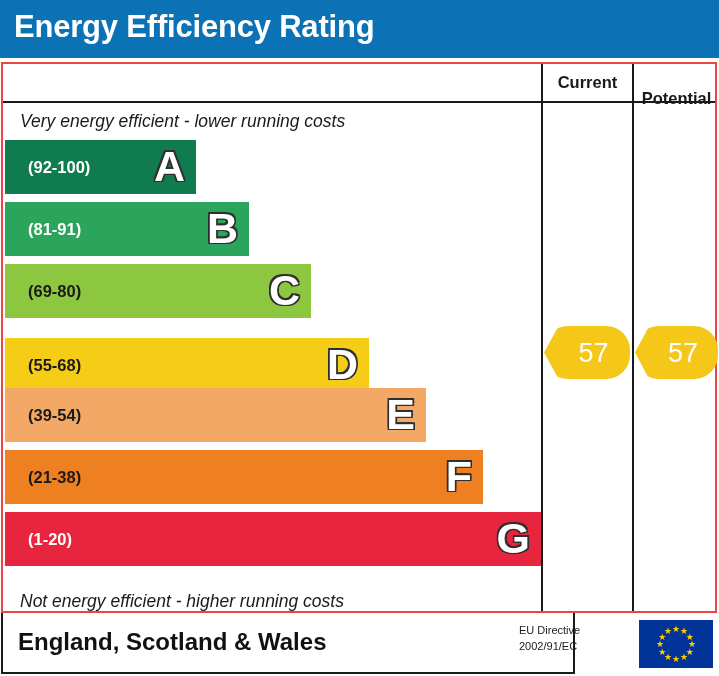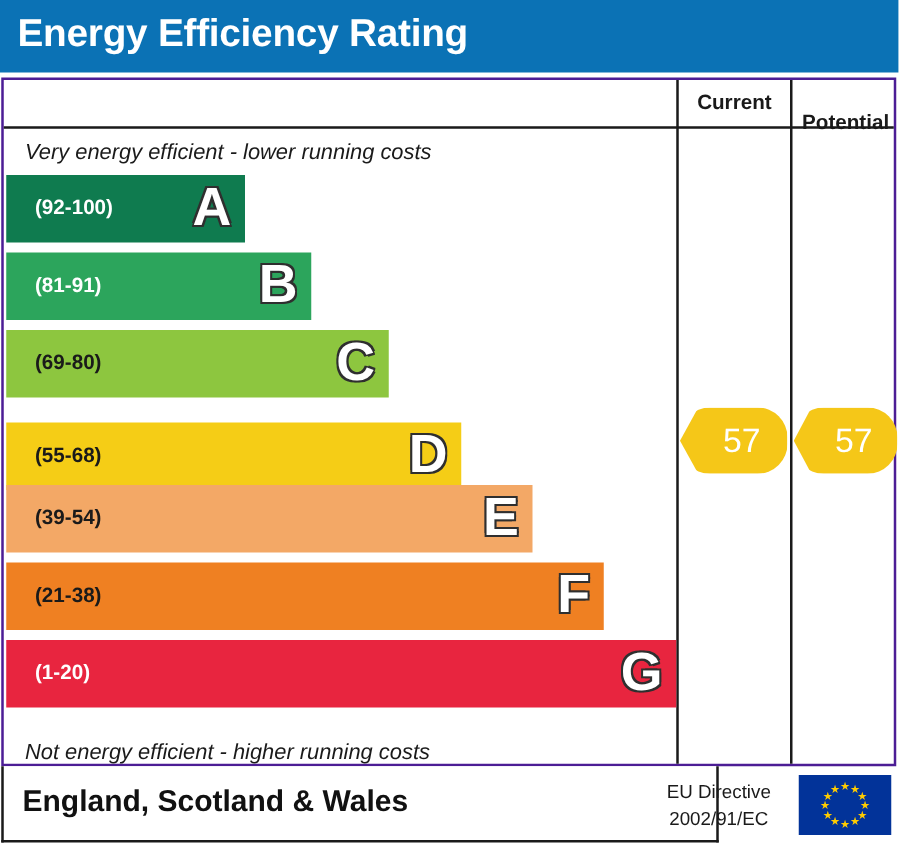--- a/index.html
+++ b/index.html
@@ -42,21 +42,21 @@
   }
 
   
   .frame {
     position: absolute;
     left: 1px;
     top: 62px;
     width: 716px;
     height: 551px;
     box-sizing: border-box;
-    border: 2px solid #4c1d95;
+    border: 2px solid #ef4444;
     background: #ffffff;
   }
   
   .col-head-row {
     position: absolute;
     left: 0;
     top: 0;
     width: 100%;
     height: 39px;
     box-sizing: border-box;
@@ -174,22 +174,22 @@
     font-size: 24px;
     font-weight: bold;
     color: #111111;
     white-space: nowrap;
   }
   .eu-directive {
     position: absolute;
     left: 516px;
     top: 10px;
     width: 112px;
-    text-align: center;
-    font-size: 15px;
+    text-align: left;
+    font-size: 11px;
     color: #1a1a1a;
     line-height: 1.45;
   }
   .eu-flag {
     position: absolute;
     left: 636px;
     top: 7px;
     width: 74px;
     height: 48px;
     background: #023399;

